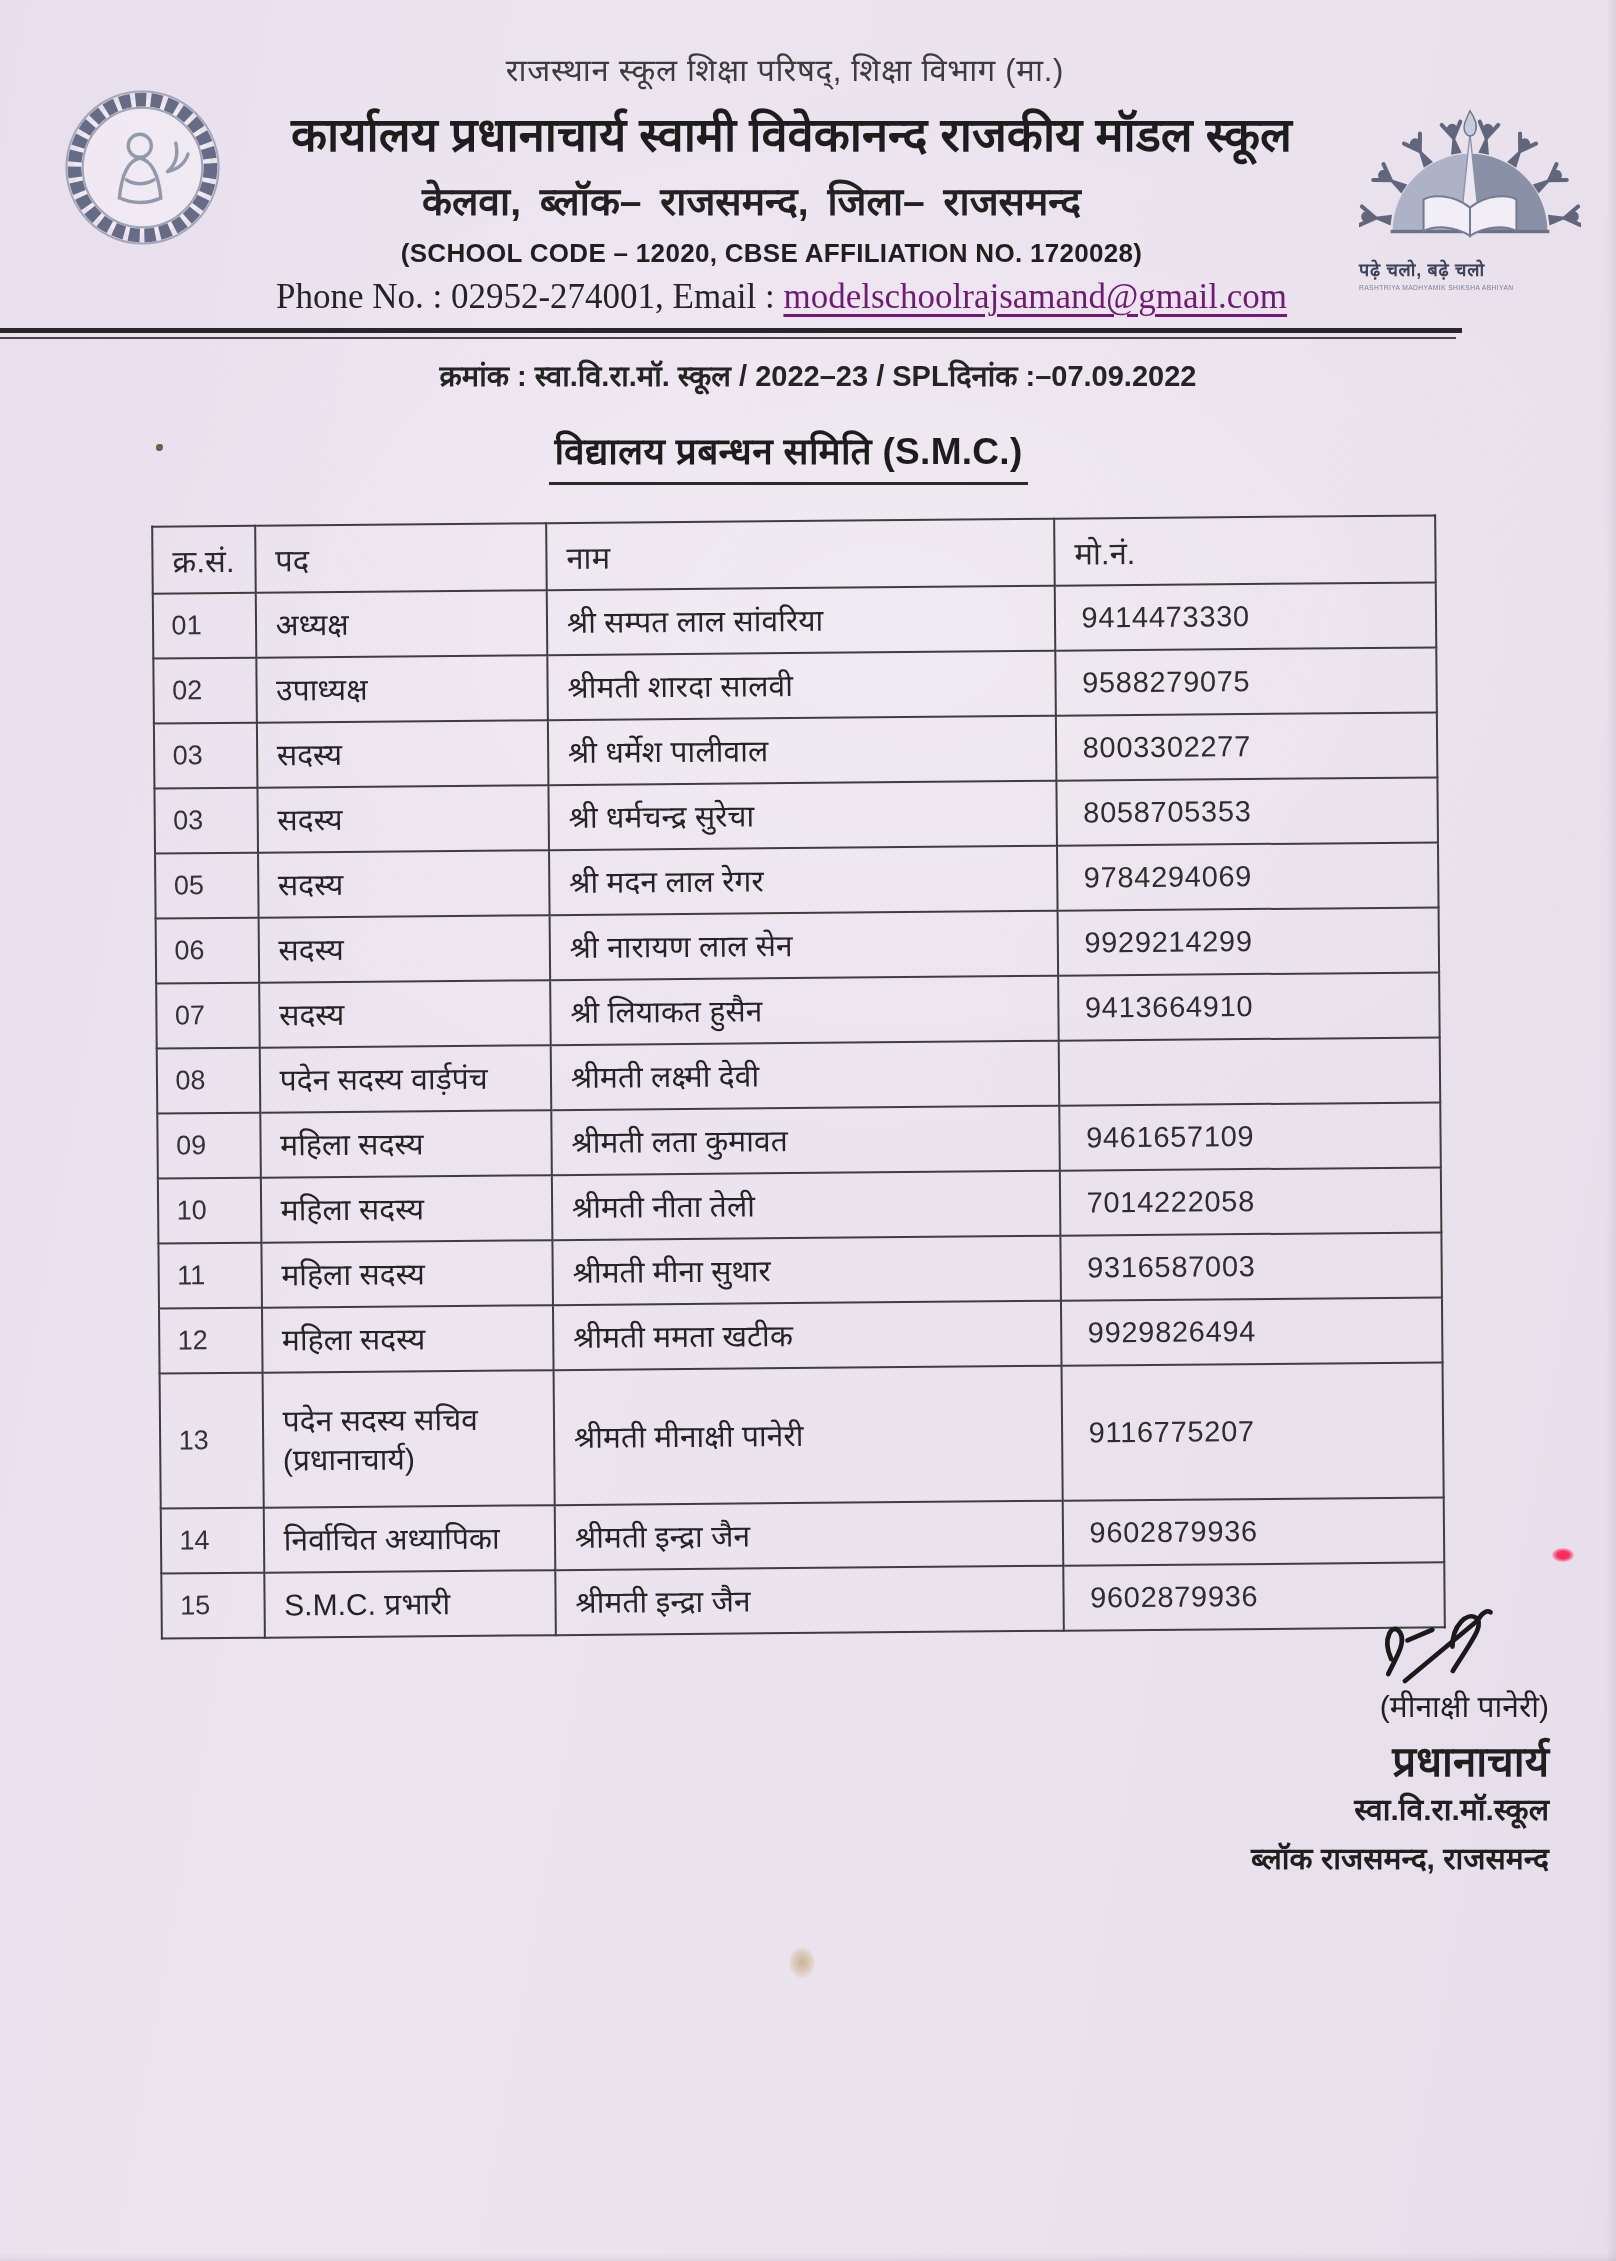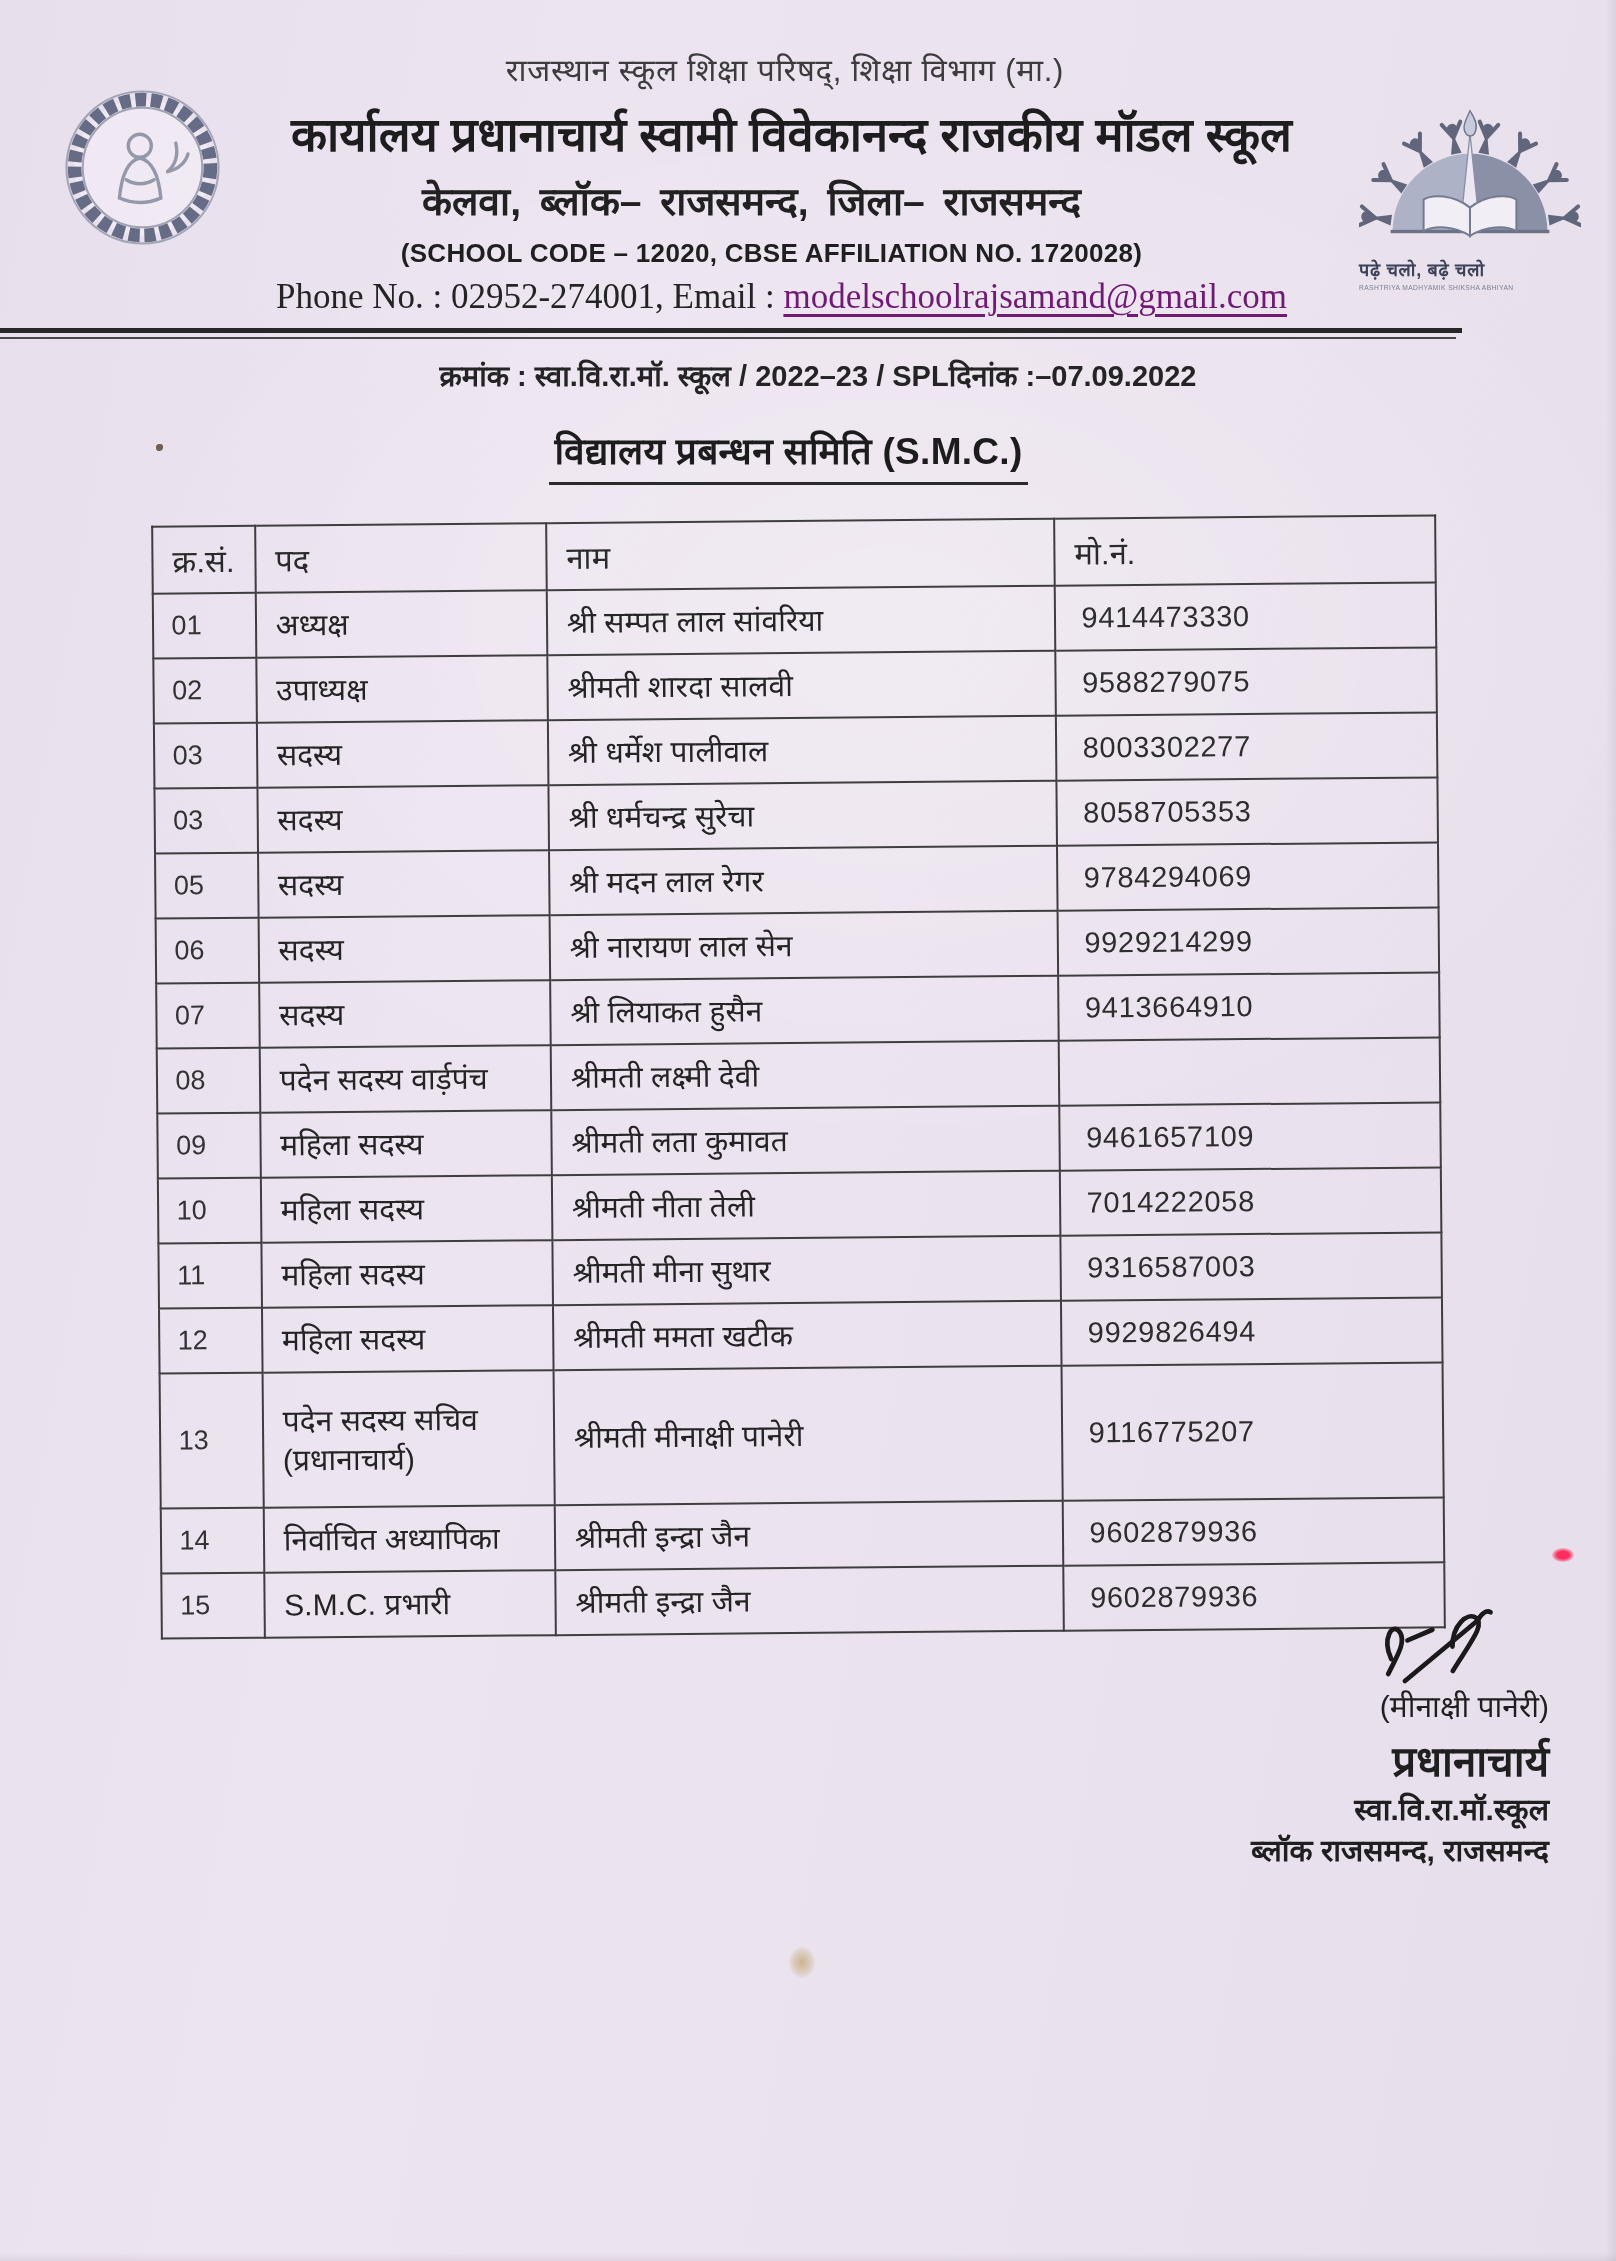--- a/index.html
+++ b/index.html
@@ -51,21 +51,21 @@
   .smc td.c3{font-size:29px;letter-spacing:0.7px;color:#2d2d2d;padding-left:25.6px}
   .smc tbody tr{height:65px}
   .smc tbody tr:nth-child(13){height:135px}
 
   
   .sig{position:absolute;left:1064px;top:1591px;width:485px;text-align:right;color:#1f1f1f}
   .sig .scribble{width:202px;height:101px;margin:0 auto -9.4px;transform:translateX(-9.4px) rotate(-4deg)}
   .sig .name{font-size:30px}
   .sig .desig{font-size:42px;font-weight:bold;margin-top:5.4px}
   .sig .school{font-size:30px;font-weight:bold;}
-  .sig .block{font-size:30px;font-weight:bold;margin-top:0}
+  .sig .block{font-size:30px;font-weight:bold;margin-top:8px}
 
   
   .speck{position:absolute;left:156px;top:444px;width:7.4px;height:7.4px;border-radius:50% 40% 55% 50%;background:#6f6049}
   .blot{position:absolute;left:1552px;top:1548px;width:21.6px;height:13.5px;border-radius:50%;
     background:radial-gradient(ellipse at center,#ff2d5e 0%,#ff2d5e 38%,rgba(255,45,94,0) 78%)}
   .smudge{position:absolute;left:789px;top:1947px;width:25.6px;height:31px;border-radius:50%;
     background:radial-gradient(ellipse at center,#cdb492 0%,rgba(205,180,146,.5) 45%,rgba(205,180,146,0) 78%)}
 </style>
 </head>
 <body>

